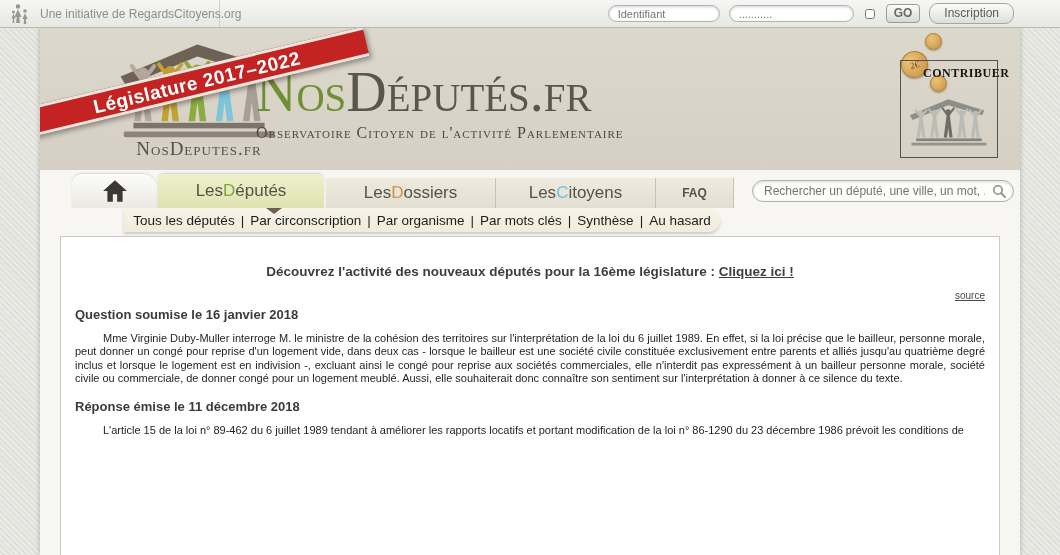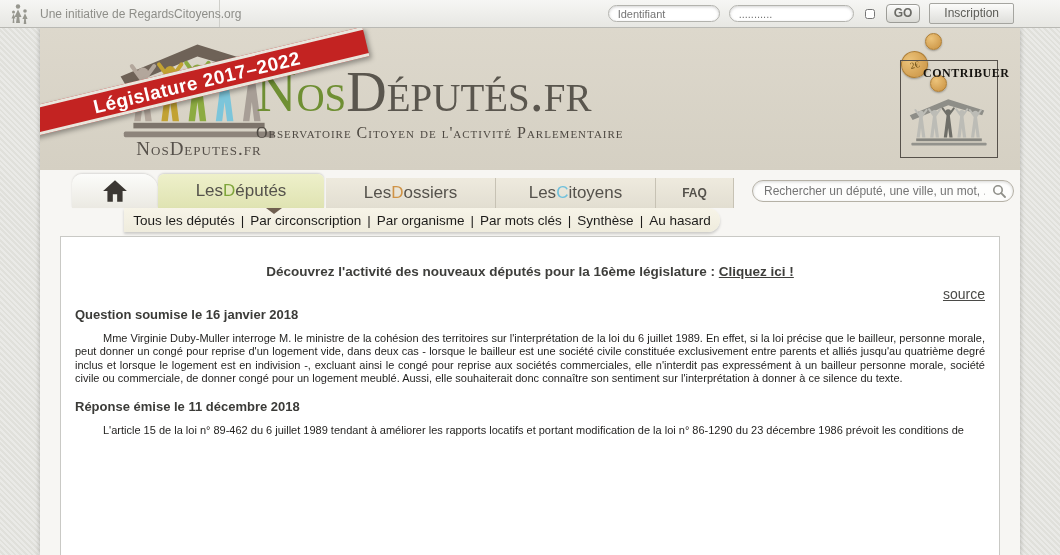--- a/index.html
+++ b/index.html
@@ -32,21 +32,21 @@
   .id-input { width:112px; }
   .pw-input { width:125px; }
   .remember { width:10px; height:10px; margin:0 2px; }
   .btn-go {
     font-family:"Liberation Sans",sans-serif; font-size:12px; font-weight:bold; color:#6b6b66;
     background:linear-gradient(#fbfbfa,#d9d9d4); border:1px solid #9c9c97; border-radius:4px;
     padding:1px 7px 2px; box-shadow:0 1px 1px rgba(255,255,255,.8) inset; cursor:pointer;
   }
   .btn-inscription {
     font-family:"Liberation Sans",sans-serif; font-size:12px; color:#5c5c57;
-    background:linear-gradient(#fbfbfa,#dededa); border:1px solid #a5a5a0; border-radius:2px;
+    background:linear-gradient(#fbfbfa,#dededa); border:1px solid #a5a5a0; border-radius:9px;
     padding:2px 14px 3px; cursor:pointer;
   }
 
   
   .page {
     position:absolute; left:40px; top:28px; width:980px; height:527px;
     background:#f7f6f3; overflow:hidden;
     box-shadow:0 0 5px rgba(0,0,0,.25);
   }
 
@@ -160,21 +160,21 @@
             background:#c8dbe9; overflow:hidden; flex:0 0 auto; cursor:pointer; }
   .avatar .hair { position:absolute; left:9px; top:4px; width:54px; height:74px; border-radius:48%; background:#d9c18c; }
   .avatar .face { position:absolute; left:21px; top:14px; width:30px; height:40px; border-radius:50%; background:#ecc9ab; }
   .avatar .hair-top { position:absolute; left:17px; top:6px; width:38px; height:16px; border-radius:50%; background:#d9c18c; }
   .avatar .body { position:absolute; left:2px; bottom:0; width:68px; height:24px; border-radius:40% 40% 0 0; background:#272b38; }
   .avatar .badge { position:absolute; right:4px; bottom:4px; width:13px; height:13px; border-radius:50%;
                    background:#2433d6; border:2px solid #dfe4f5; }
   .titles { flex:1; text-align:center; font-weight:bold; color:#6f6f6d; font-size:18px; line-height:25px; padding-top:2px; }
 
   .source-row { text-align:right; margin-top:6px; }
-  .source-link { font-size:14px; color:#4a4a47; text-decoration:underline; cursor:pointer; }
+  .source-link { font-size:10px; color:#4a4a47; text-decoration:underline; cursor:pointer; }
 
   .section-heading { font-size:13px; font-weight:bold; color:#3b3b38; margin:4px 0 10px; }
   .para {
     font-size:11px; color:#201f1d; text-align:justify; text-indent:28px;
     line-height:13.3px; margin-bottom:11px;
   }
   .section-heading.response { margin-top:14px; }
 </style>
 </head>
 <body>

